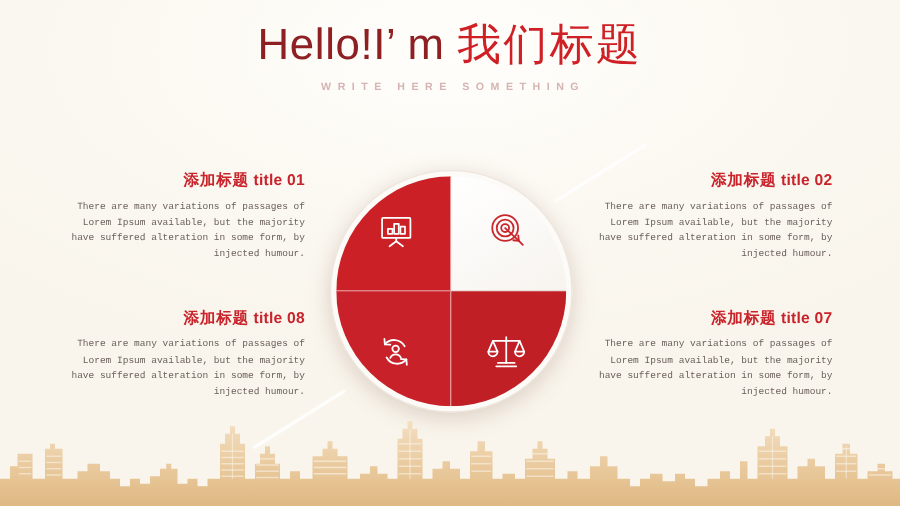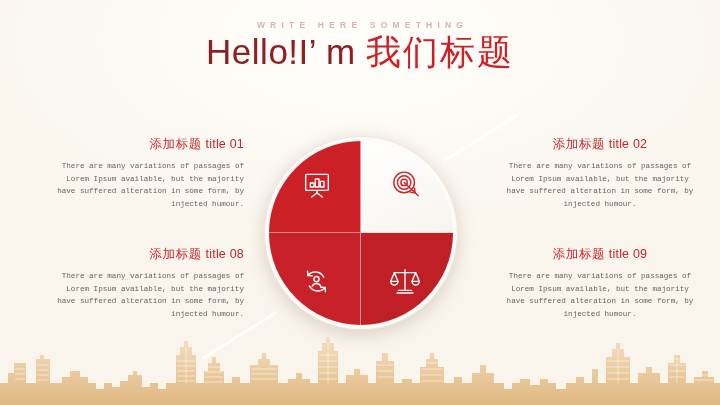--- a/index.html
+++ b/index.html
@@ -69,42 +69,42 @@
   #quadrant-br { left:50%; top:50%; }
   .quadrant svg { display:block; }
   .icon-wrap { display:flex; align-items:center; justify-content:center; }
   #icon-tl-wrap { transform:translate(2px,-2px); }
   #icon-tr-wrap { transform:translate(-2px,-2px); }
   #icon-bl-wrap { transform:translate(2px,2px); }
   #icon-br-wrap { transform:translate(-2px,2px); }
 
   
   .block { position:absolute; width:188px; }
-  .block-title { font-size:12.5px; font-weight:400; color:#c9232b; margin-bottom:7px; letter-spacing:.2px; }
+  .block-title { font-size:12.5px; font-weight:700; color:#c9232b; margin-bottom:7px; letter-spacing:.2px; }
   .block-title .cn { letter-spacing:.6px; }
   .block-body { font-size:7.6px; line-height:12.6px; color:#6b5f5c;font-family:Liberation Mono, monospace; }
   .left  { text-align:right; }
-  .right { text-align:center;margin-left:28px; }
+  .right { text-align:right; }
   #block-01 { left:56px;  top:136px; }
   #block-02 { left:478px; top:136px; }
   #block-03 { left:56px;  top:246px; }
   #block-04 { left:478px; top:246px; }
 
   
   #skyline { position:absolute; left:0; bottom:0; width:720px; height:72px; }
   #skyline svg { display:block; width:720px; height:72px; }
 </style>
 </head>
 <body>
 
 <div id="stage">
 
   <div id="header">
+    <div id="main-title"><span class="en">Hello!I’ m </span><span class="cn">我们标题</span></div>
     <div id="subtitle">WRITE HERE SOMETHING</div>
-    <div id="main-title"><span class="en">Hello!I’ m </span><span class="cn">我们标题</span></div>
   </div>
 
   <div class="connector" id="connector-tr"></div>
   <div class="connector" id="connector-bl"></div>
 
   <div id="diagram">
     <div id="diagram-ring"></div>
     <div id="diagram-inner">
 
       <div class="quadrant q-red" id="quadrant-tl">
@@ -174,21 +174,21 @@
     <div class="block-title"><span class="cn">添加标题</span><span> title 02</span></div>
     <div class="block-body">There are many variations of passages of Lorem Ipsum available, but the majority have suffered alteration in some form, by injected humour.</div>
   </div>
 
   <div class="block left" id="block-03">
     <div class="block-title"><span class="cn">添加标题</span><span> title 08</span></div>
     <div class="block-body">There are many variations of passages of Lorem Ipsum available, but the majority have suffered alteration in some form, by injected humour.</div>
   </div>
 
   <div class="block right" id="block-04">
-    <div class="block-title"><span class="cn">添加标题</span><span> title 09</span></div>
+    <div class="block-title"><span class="cn">添加标题</span><span> title 07</span></div>
     <div class="block-body">There are many variations of passages of Lorem Ipsum available, but the majority have suffered alteration in some form, by injected humour.</div>
   </div>
 
   <div id="skyline">
     <svg viewBox="0 0 720 72" preserveAspectRatio="none">
       <defs>
         <linearGradient id="skyGrad" x1="0" y1="0" x2="0" y2="1">
           <stop offset="0%" stop-color="#f3dfc2"></stop>
           <stop offset="55%" stop-color="#e9c99c"></stop>
           <stop offset="100%" stop-color="#dfb882"></stop>

